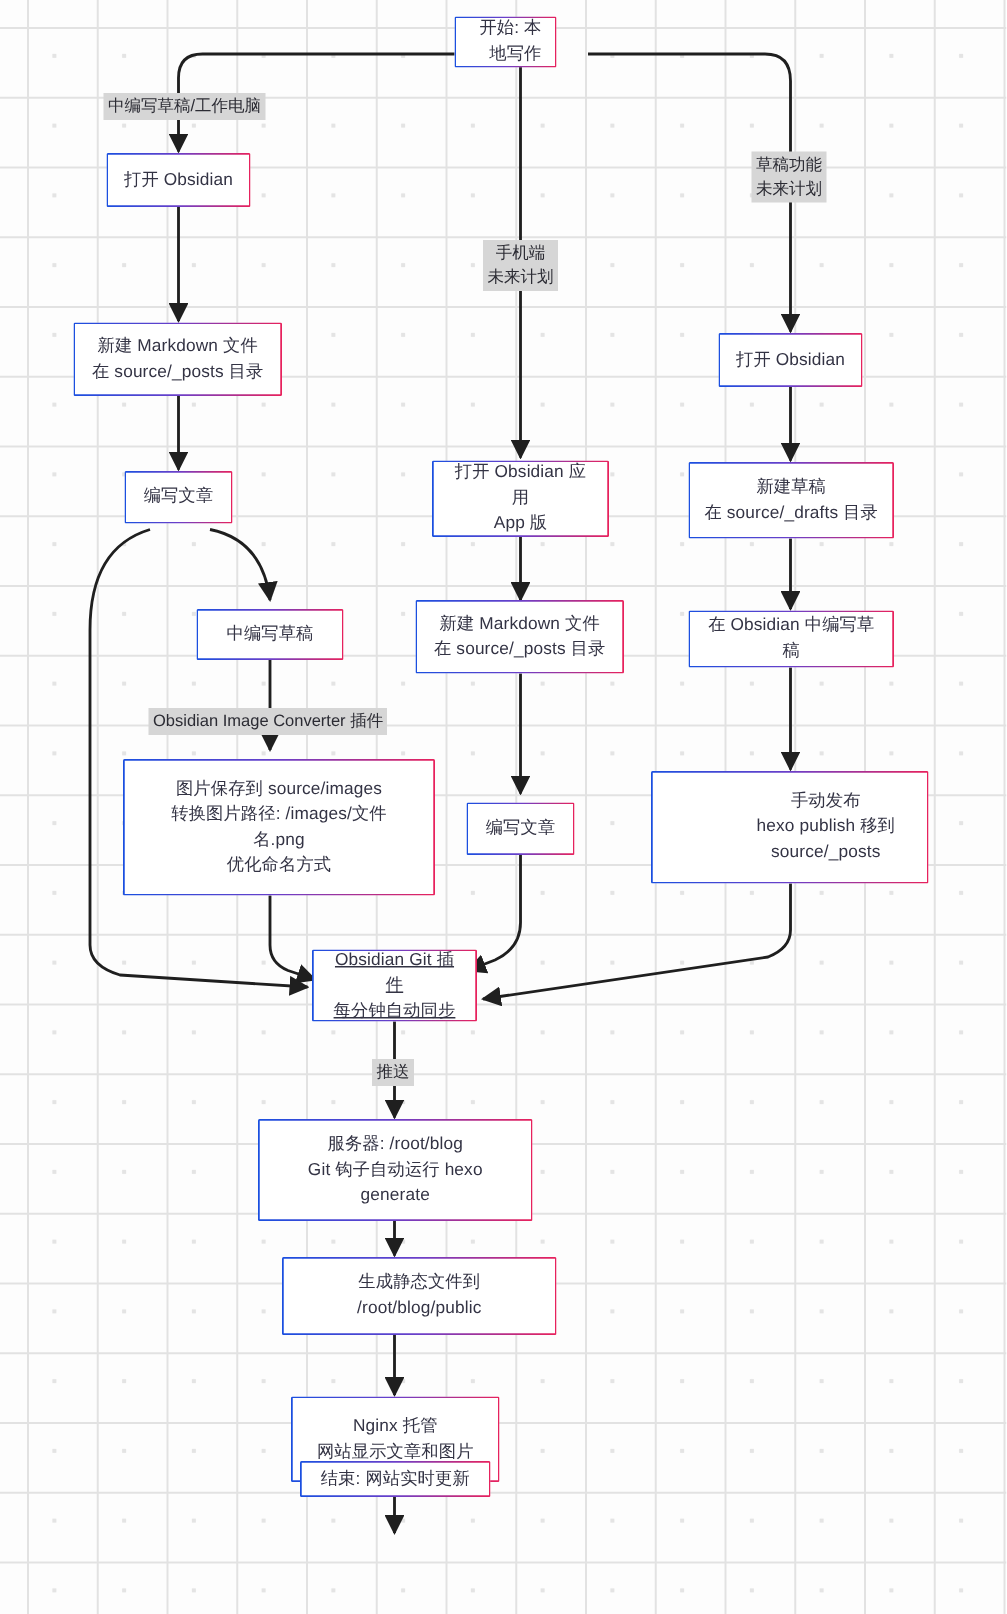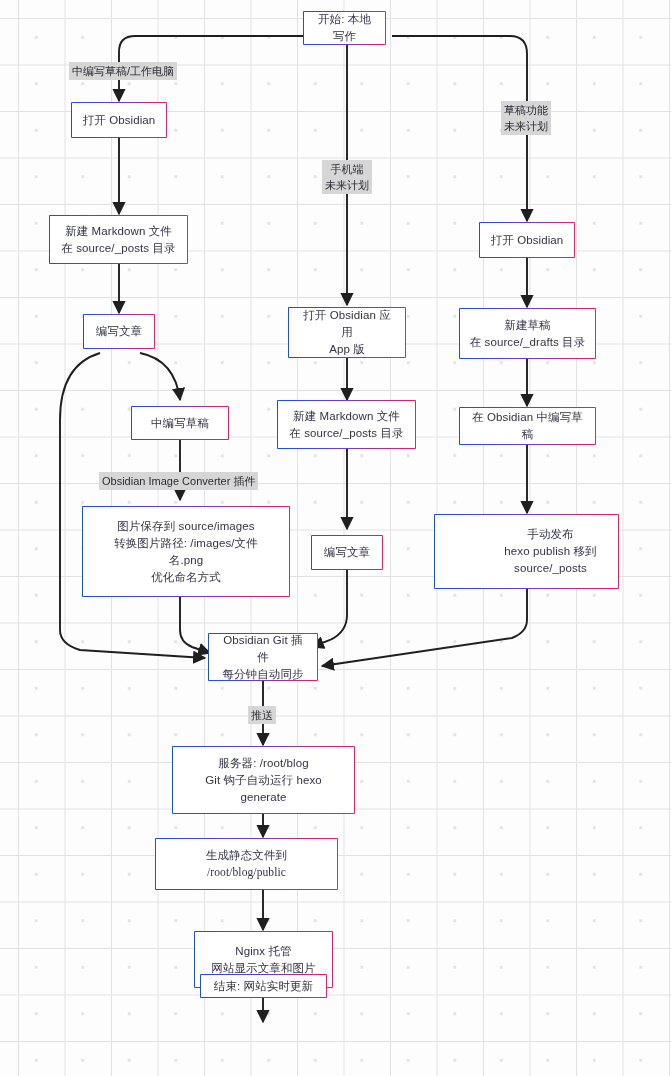--- a/index.html
+++ b/index.html
@@ -123,21 +123,21 @@
       <path d="M 263 681 L 263 745"></path>
 
       <path d="M 263 798 L 263 837"></path>
 
       <path d="M 263 890 L 263 930"></path>
 
       <path d="M 263 984 L 263 1022"></path>
     </g>
   </svg>
 
-  <div class="node" style="left:303px; top:11px; width:83px; height:34px;">
+  <div class="node" style="left:303px; top:11px; width:68px; height:34px;text-align:right;">
     <div class="lines">开始: 本地写作</div>
   </div>
 
   <div class="node" style="left:71px; top:102px; width:96px; height:36px;">
     <div class="lines">打开 Obsidian</div>
   </div>
 
   <div class="node" style="left:49px; top:215px; width:139px; height:49px;">
     <div class="lines">新建 Markdown 文件<br>在 source/_posts 目录</div>
   </div>
@@ -175,29 +175,29 @@
   </div>
 
   <div class="node" style="left:459px; top:407px; width:137px; height:38px;">
     <div class="lines">在 Obsidian 中编写草稿</div>
   </div>
 
   <div class="node" style="left:434px; top:514px; width:185px; height:75px;padding-left:48px;">
     <div class="lines">手动发布<br>hexo publish 移到<br>source/_posts</div>
   </div>
 
-  <div class="node" style="left:208px; top:633px; width:110px; height:48px;">
+  <div class="node" style="left:208px; top:633px; width:110px; height:48px;text-decoration:underline;">
     <div class="lines">Obsidian Git 插件<br>每分钟自动同步</div>
   </div>
 
   <div class="node" style="left:172px; top:746px; width:183px; height:68px;">
     <div class="lines">服务器: /root/blog<br>Git 钩子自动运行 hexo generate</div>
   </div>
 
-  <div class="node" style="left:155px; top:838px; width:183px; height:52px;font-family:Liberation Serif, serif;">
+  <div class="node" style="left:188px; top:838px; width:183px; height:52px;">
     <div class="lines">生成静态文件到<br>/root/blog/public</div>
   </div>
 
   <div class="node" style="left:194px; top:931px; width:139px; height:57px;">
     <div class="lines">Nginx 托管<br>网站显示文章和图片</div>
   </div>
 
   <div class="node" style="left:200px; top:974px; width:127px; height:24px;">
     <div class="lines">结束: 网站实时更新</div>
   </div>

